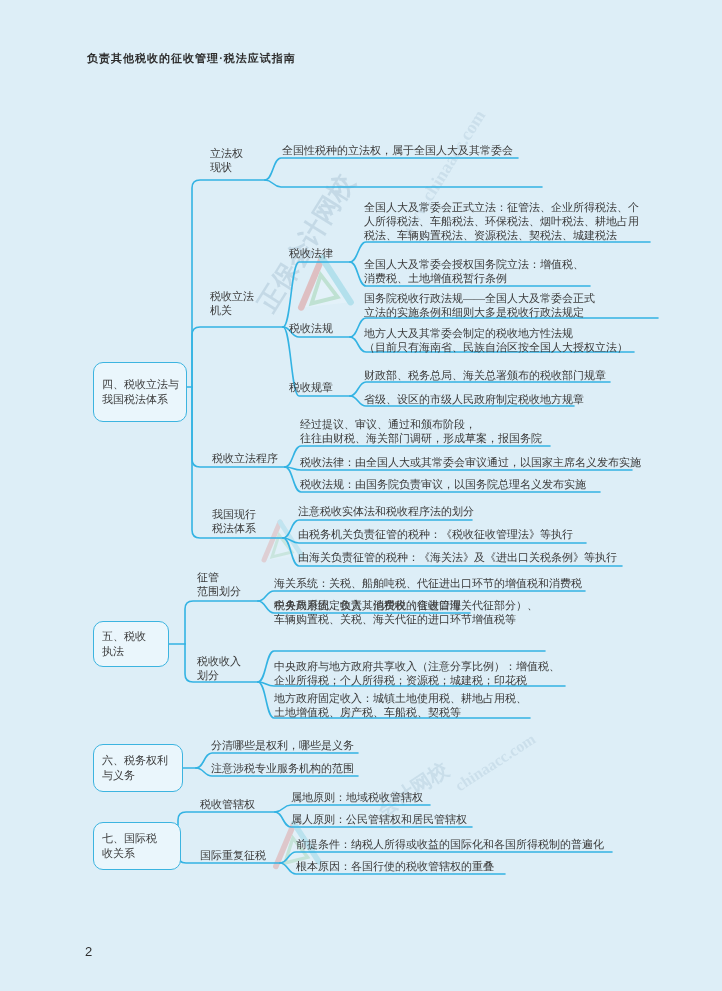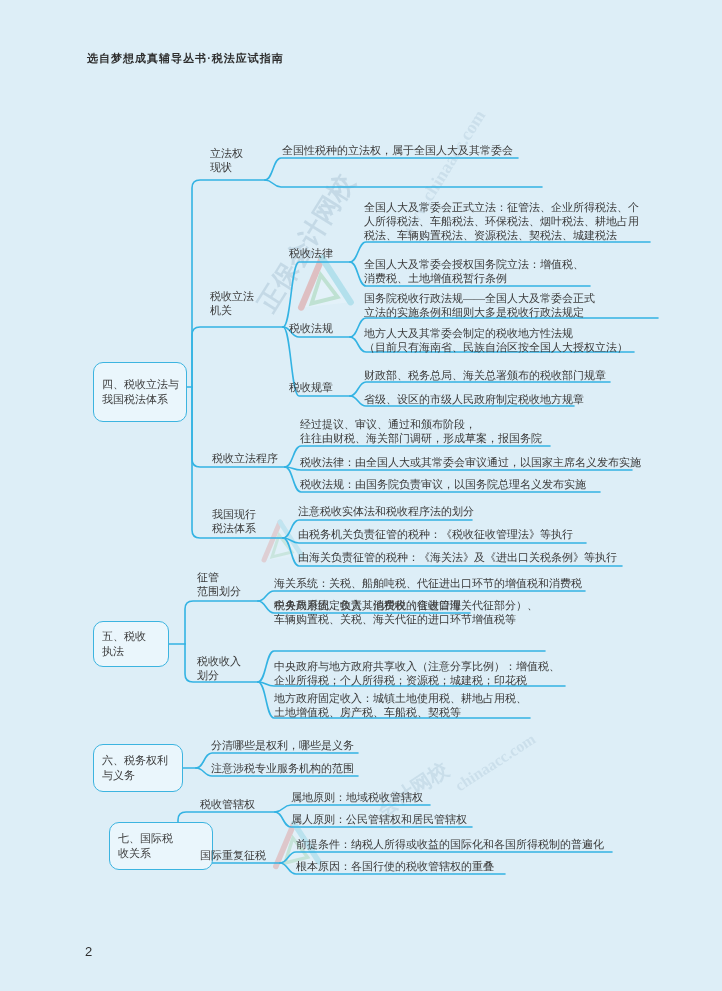--- a/index.html
+++ b/index.html
@@ -67,21 +67,21 @@
     <path d="M30 10 L52 44" stroke="#56c1d6" stroke-width="5" fill="none" stroke-linecap="round"></path>
     <path d="M29 23 L42 40 L22 45 Z" fill="none" stroke="#7bc47f" stroke-width="3"></path>
   </svg>
   <svg class="wm-logo" style="left:260px;top:812px;opacity:.25;" width="68" height="68" viewBox="0 0 60 60">
     <path d="M14 48 L30 10 L52 44 Z" fill="#ffffff" fill-opacity="0.6"></path>
     <path d="M14 48 L30 10" stroke="#e2574c" stroke-width="5" fill="none" stroke-linecap="round"></path>
     <path d="M30 10 L52 44" stroke="#56c1d6" stroke-width="5" fill="none" stroke-linecap="round"></path>
     <path d="M29 23 L42 40 L22 45 Z" fill="none" stroke="#7bc47f" stroke-width="3"></path>
   </svg>
 
-  <div class="abs hdr" style="left:87px;top:51px;">选自梦想成真辅导丛书·税法应试指南</div>
+  <div class="abs hdr" style="left:87px;top:51px;">负责其他税收的征收管理·税法应试指南</div>
   <div class="abs pgnum" style="left:85px;top:944px;">2</div>
 
   <svg class="lines" width="722" height="991">
     <g>
       <path d="M186 387 L192 387"></path>
       <path d="M192 387 L192 188 Q192 180 200 180 L265 180"></path>
       <path d="M265 180 C273 180 273 158 281 158 L518 158"></path>
       <path d="M265 180 C273 180 273 187 281 187 L542 187"></path>
       <path d="M192 387 L192 335 Q192 327 200 327 L283 327"></path>
       <path d="M283 327 C291 327 291 262 299 262 L350 262"></path>
@@ -127,21 +127,21 @@
       <path d="M280 863 C288 863 288 874 296 874 L505 874"></path>
     </g>
   </svg>
 
   <div class="node" style="left:93px;top:362px;width:94px;height:60px;">四、税收立法与
 我国税法体系</div>
   <div class="node" style="left:93px;top:621px;width:76px;height:46px;">五、税收
 执法</div>
   <div class="node" style="left:93px;top:744px;width:90px;height:48px;">六、税务权利
 与义务</div>
-  <div class="node" style="left:109px;top:822px;width:104px;height:48px;">七、国际税
+  <div class="node" style="left:93px;top:822px;width:88px;height:48px;">七、国际税
 收关系</div>
 
   <div class="blabel" style="left:210px;top:146px;">立法权
 现状</div>
   <div class="leaf" style="left:282px;top:143px;">全国性税种的立法权，属于全国人大及其常委会</div>
 
   <div class="blabel" style="left:210px;top:289px;">税收立法
 机关</div>
   <div class="blabel" style="left:289px;top:246px;">税收法律</div>
   <div class="leaf" style="left:364px;top:200px;">全国人大及常委会正式立法：征管法、企业所得税法、个

